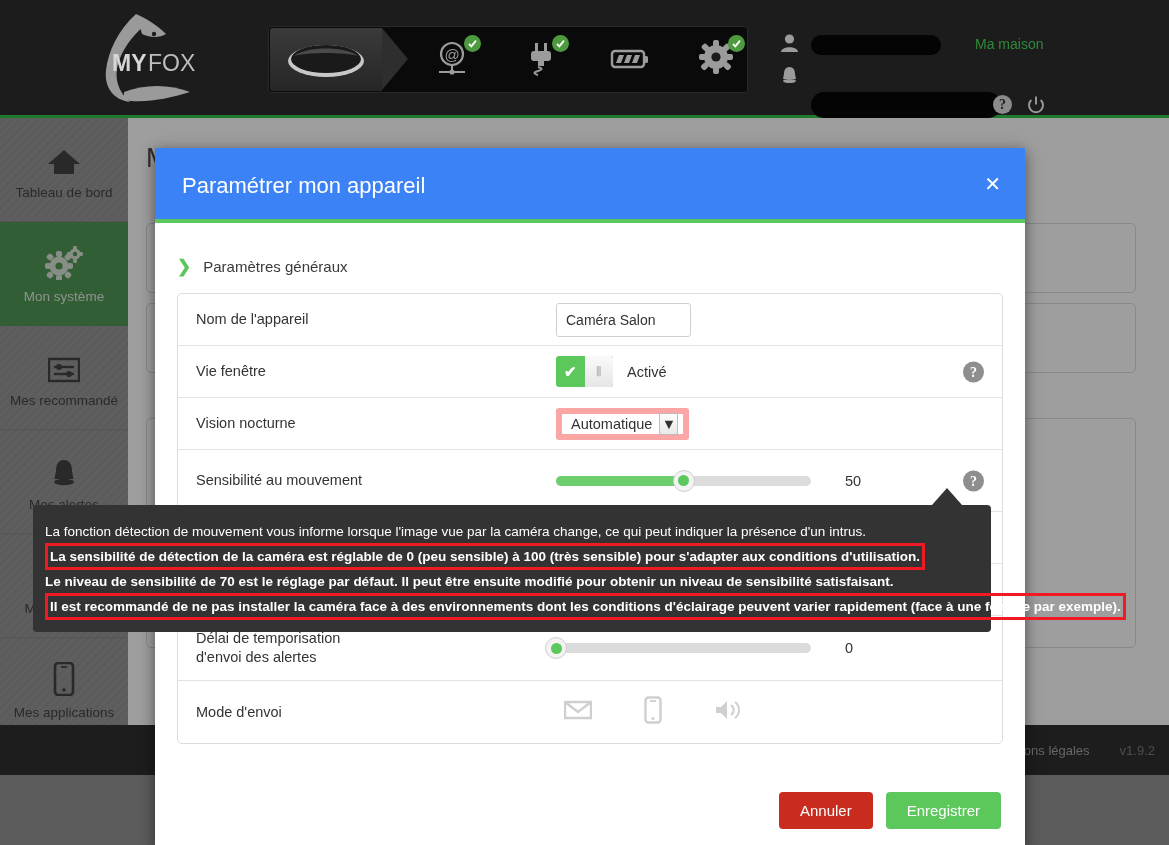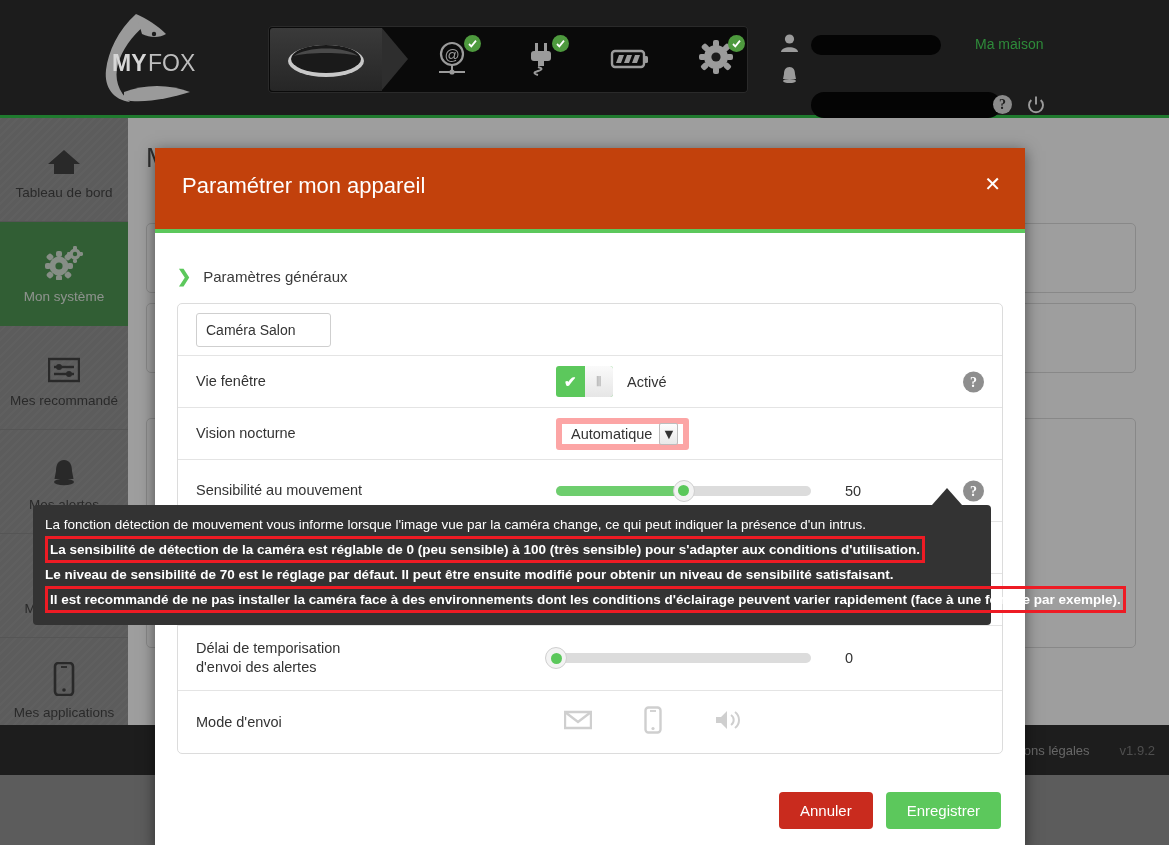--- a/index.html
+++ b/index.html
@@ -145,21 +145,21 @@
   .overlay {
     position: absolute; left: 0; top: 118px; width: 1169px; height: 727px;
     background: rgba(40,40,40,0.45);
   }
   .modal {
     position: absolute; left: 155px; top: 148px; width: 870px; height: 700px;
     background: #fff;
     box-shadow: 0 3px 14px rgba(0,0,0,.5);
   }
   .modal-head {
-    position: relative; height: 85px; background: #c2410c;
+    position: relative; height: 75px; background: #3b82f6;
     border-bottom: 4px solid #5cc85c;
   }
   .modal-title {
     position: absolute; left: 27px; top: 25px;
     color: #fff; font-size: 22px;
   }
   .modal-close {
     position: absolute; right: 24px; top: 26px;
     color: #fff; font-size: 20px; line-height: 20px;
     background: none; border: none; cursor: pointer;
@@ -246,21 +246,21 @@
     height: 37px; padding: 0 21px; border: none; border-radius: 4px;
     color: #fff; font-size: 15px; cursor: pointer;
     font-family: "Liberation Sans", sans-serif;
   }
   .btn-cancel { background: #c92b1e; }
   .btn-save   { background: #5cc85c; }
 
   
   .tooltip {
     position: absolute; left: 33px; top: 505px;
-    width: 958px; padding: 9px 12px 11px 12px;
+    width: 958px; padding: 16px 12px 11px 12px;
     background: #333333; border-radius: 4px;
     color: #fff; font-size: 13.5px; line-height: 21px;
     font-weight: bold;
     z-index: 40;
   }
   .tooltip .tline { white-space: nowrap; }
   .tooltip .plain { font-weight: normal; }
   .tooltip .hl {
     display: inline-block;
     border: 3px solid #ee1b24;
@@ -511,20 +511,21 @@
     <div class="modal-body">
 
       <div class="section-head">
         <span class="chev">❯</span>
         <span>Paramètres généraux</span>
       </div>
 
       <div class="formbox">
 
         <div class="frow">
+          <div class="flabel">Nom de l'appareil</div>
           <div class="fctl">
             <input class="textinput" type="text" value="Caméra Salon" style="">
           </div>
         </div>
 
         <div class="frow">
           <div class="flabel">Vie fenêtre</div>
           <div class="fctl">
             <div class="toggle tg-on">
               <span class="tg-cell">✔</span>

